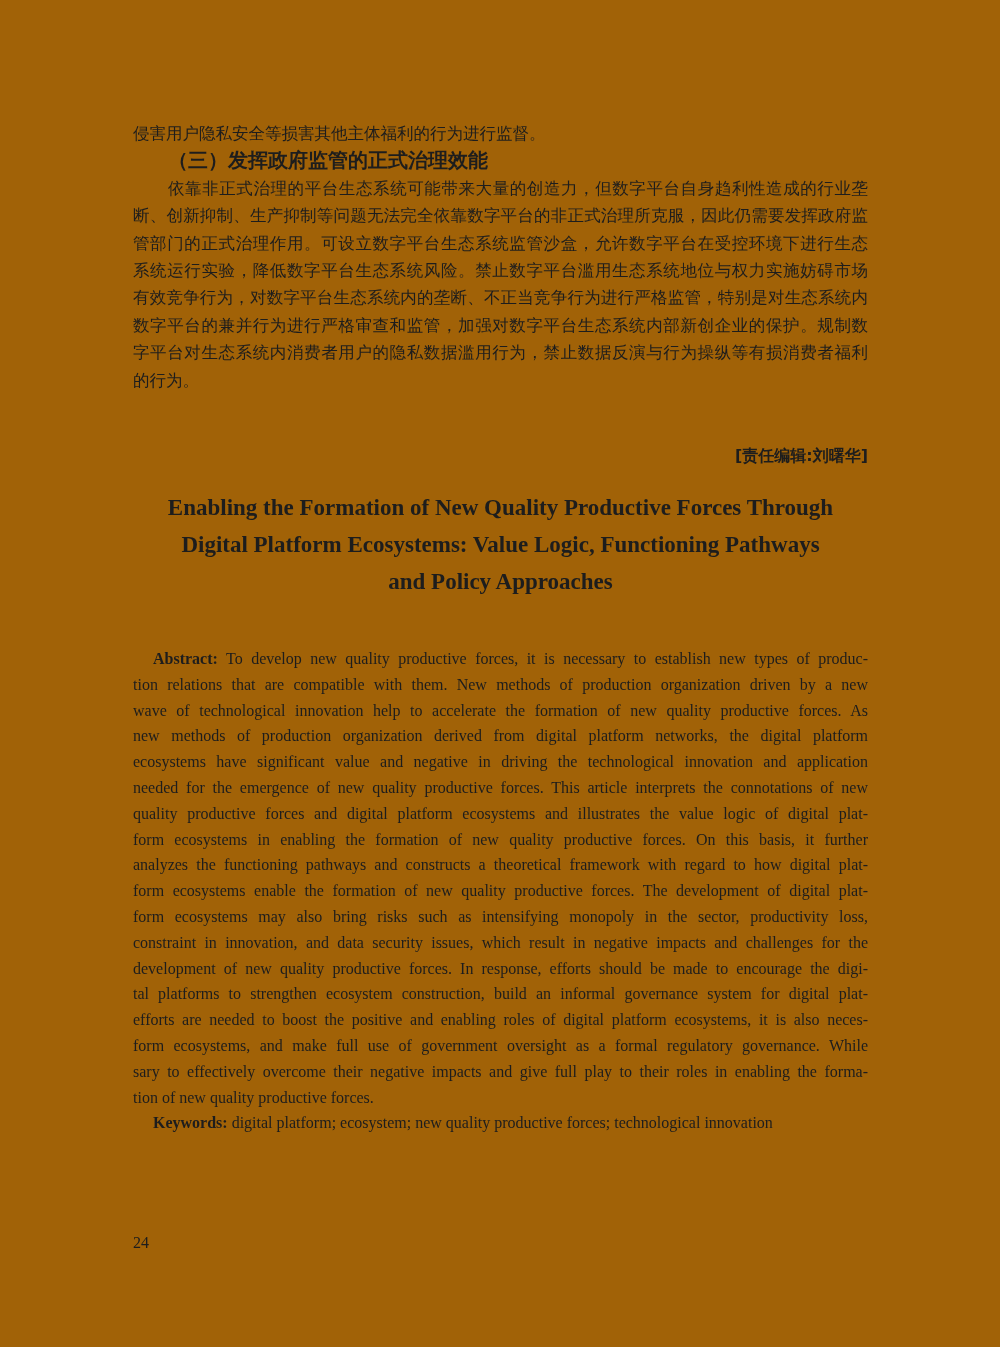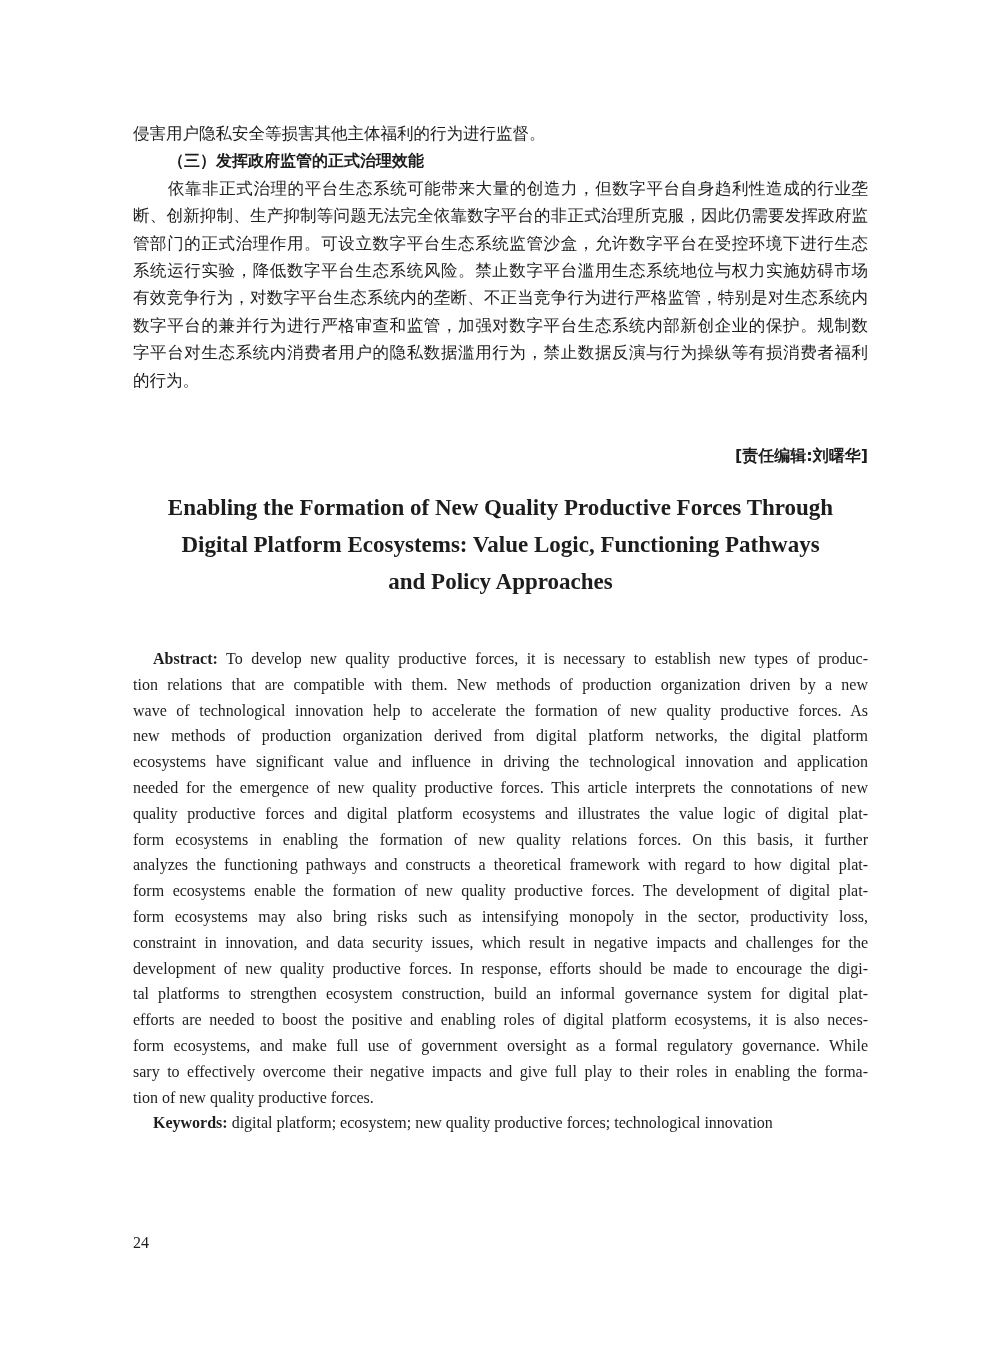--- a/index.html
+++ b/index.html
@@ -1,21 +1,21 @@
 <!DOCTYPE html>
 <html><head>
 <meta charset="utf-8">
 <style>
   html, body { margin: 0; padding: 0; background: #e8e8e8; }
   .page {
     position: relative;
     width: 1000px;
     height: 1347px;
     margin: 0 auto;
-    background: #ffffff;
+    background: #a16207;
     color: #1d1d1d;
     overflow: hidden;
   }
   .content {
     position: absolute;
     left: 133px;
     top: 0;
     width: 735px;
     height: 100%;
   }
@@ -38,21 +38,21 @@
     text-align-last: left;
   }
   .cn-body .first-line { text-indent: 35px; }
   .cn-body .last-line {
     text-align: left;
     text-align-last: left;
   }
   .cn-heading {
     font-family: Liberation Serif, serif;
     font-weight: bold;
-    font-size: 16px;
+    font-size: 20px;
     text-indent: 35px;
   }
   .editor-note {
     position: absolute;
     top: 421px;
     right: 0;
     text-align: right;
     font-family: "DejaVu Sans", "Liberation Sans", sans-serif;
     font-weight: bold;
     font-size: 16px;
@@ -147,24 +147,24 @@
 
 
     <div class="en-body">
       <div class="en-line abstract-first">
         <span class="bold">Abstract:</span><span> To develop new quality productive forces, it is necessary to establish new types of produc-</span>
       </div>
       <div>
           <div class="en-line first-line">tion relations that are compatible with them. New methods of production organization driven by a new</div>
           <div class="en-line">wave of technological innovation help to accelerate the formation of new quality productive forces. As</div>
           <div class="en-line">new methods of production organization derived from digital platform networks, the digital platform</div>
-          <div class="en-line">ecosystems have significant value and influence in driving the technological innovation and application</div>
+          <div class="en-line">ecosystems have significant value and negative in driving the technological innovation and application</div>
           <div class="en-line">needed for the emergence of new quality productive forces. This article interprets the connotations of new</div>
           <div class="en-line">quality productive forces and digital platform ecosystems and illustrates the value logic of digital plat-</div>
-          <div class="en-line">form ecosystems in enabling the formation of new quality relations forces. On this basis, it further</div>
+          <div class="en-line">form ecosystems in enabling the formation of new quality productive forces. On this basis, it further</div>
           <div class="en-line">analyzes the functioning pathways and constructs a theoretical framework with regard to how digital plat-</div>
           <div class="en-line">form ecosystems enable the formation of new quality productive forces. The development of digital plat-</div>
           <div class="en-line">form ecosystems may also bring risks such as intensifying monopoly in the sector, productivity loss,</div>
           <div class="en-line">constraint in innovation, and data security issues, which result in negative impacts and challenges for the</div>
           <div class="en-line">development of new quality productive forces. In response, efforts should be made to encourage the digi-</div>
           <div class="en-line">tal platforms to strengthen ecosystem construction, build an informal governance system for digital plat-</div>
           <div class="en-line">efforts are needed to boost the positive and enabling roles of digital platform ecosystems, it is also neces-</div>
           <div class="en-line">form ecosystems, and make full use of government oversight as a formal regulatory governance. While</div>
           <div class="en-line">sary to effectively overcome their negative impacts and give full play to their roles in enabling the forma-</div>
           <div class="en-line last-line">tion of new quality productive forces.</div>

